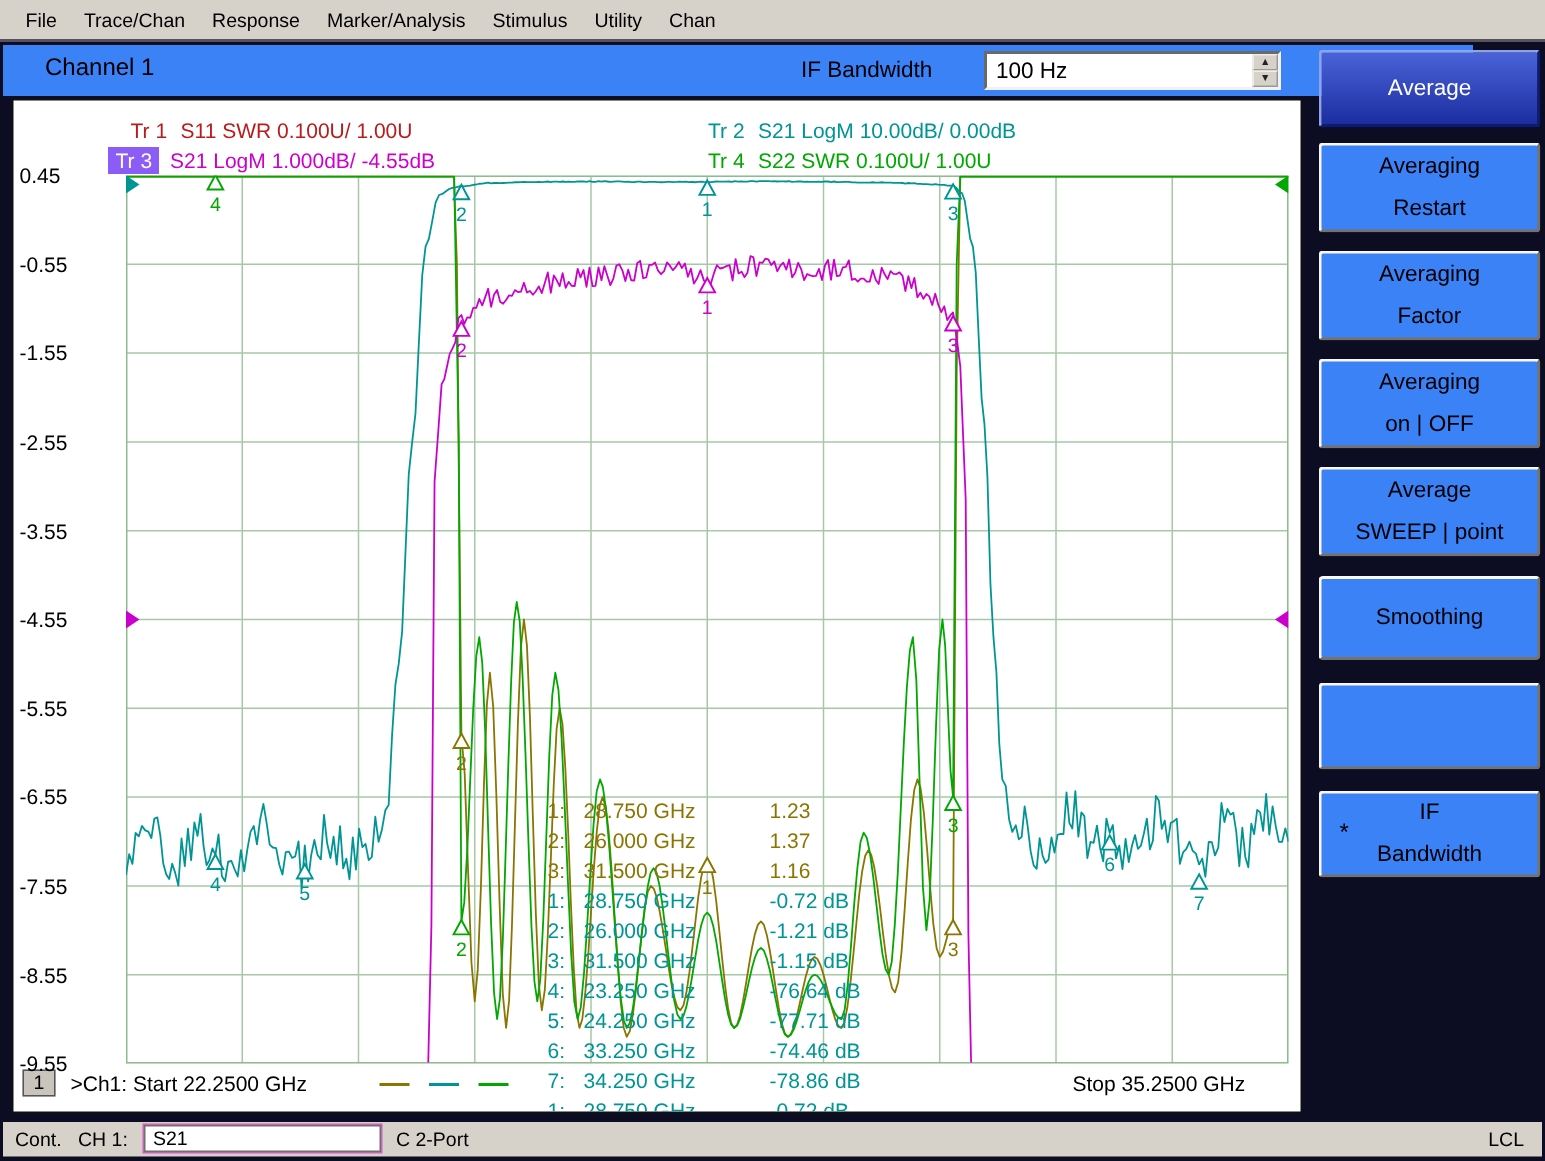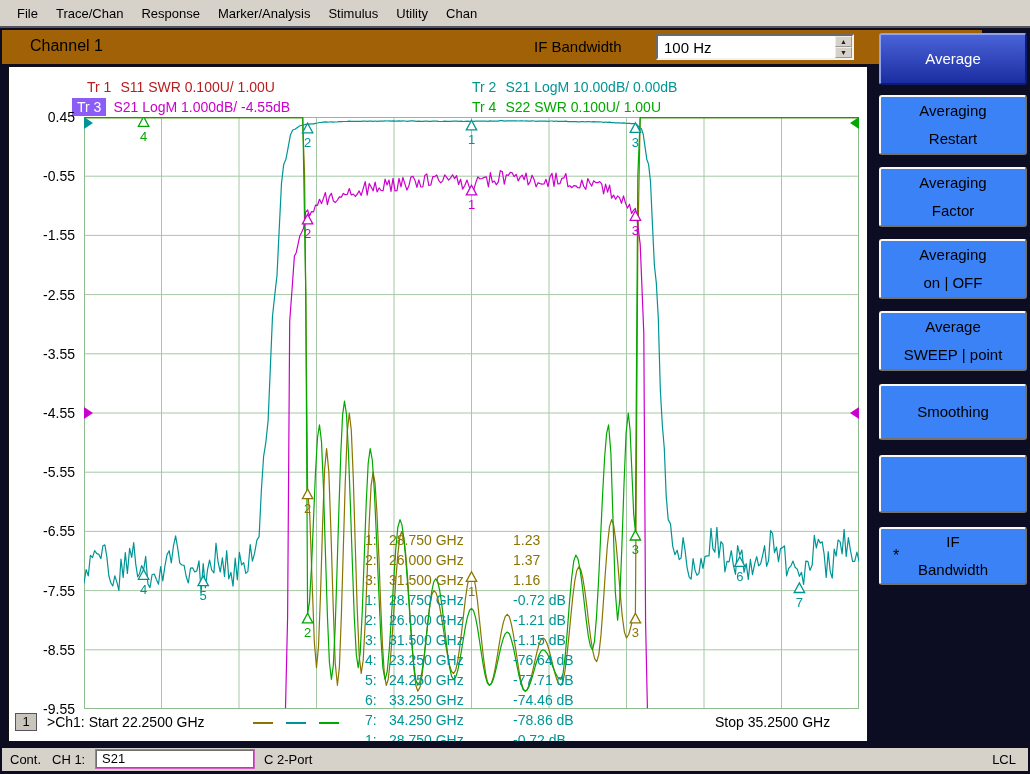--- a/index.html
+++ b/index.html
@@ -2,33 +2,33 @@
 <html><head>
 <meta charset="utf-8">
 <style>
   *{margin:0;padding:0;box-sizing:border-box}
   html,body{width:1030px;height:774px;overflow:hidden}
   body{position:relative;background:#0c0c22;font-family:"Liberation Sans",sans-serif;color:#000}
   
   .menubar{position:absolute;left:0;top:0;width:1030px;height:28px;background:#d6d2ca;border-bottom:2px solid #55545e;display:flex;align-items:center;padding-left:8px;font-size:13px}
   .menu-item{padding:23px 9px;cursor:default}
   
-  .channelbar{position:absolute;left:2px;top:30px;width:980px;height:34px;background:#a16207}
+  .channelbar{position:absolute;left:2px;top:30px;width:980px;height:34px;background:#3b82f6}
   .channel-title{position:absolute;left:28px;top:7px;font-size:16px}
   .ifbw-label{position:absolute;left:532px;top:8px;font-size:15px}
   .ifbw-input{position:absolute;left:654px;top:4px;width:198px;height:26px;background:#fff;border:2px solid;border-color:#6a6a6a #f2f2f2 #f2f2f2 #6a6a6a;font-size:15px}
   .ifbw-value{position:absolute;left:6px;top:3px}
   .spinner{position:absolute;right:0;top:0;width:17px;height:22px}
   .spin{height:11px;background:#d6d2ca;border:1px outset #efece6;font-size:7px;line-height:9px;text-align:center;color:#222}
   
   .plot{position:absolute;left:8px;top:66px;width:860px;height:676px;background:#fff;overflow:hidden;border:1px solid #111}
   .legend-item{position:absolute;height:18px;font-size:14px;white-space:pre}
   .tr-id{margin-right:9px}
   .tr-id.hl{background:#8b5cf6;color:#fff;padding:1px 5px;margin-right:7px}
-  .ylab{position:absolute;left:4px;width:62px;text-align:right;font-size:14px;line-height:18px}
+  .ylab{position:absolute;left:4px;width:62px;font-size:14px;line-height:18px}
   #graph{position:absolute;left:75px;top:50px}
   .marker-table{position:absolute;font-size:14px;white-space:pre}
   .mrow{display:flex;height:20px;line-height:20px}
   .mi{width:24px}
   .mf{width:124px}
   .mv{width:110px;text-align:left}
   .bottom-row{position:absolute;left:0;top:646px;width:860px;height:20px;font-size:14px}
   .chanbox{position:absolute;left:6px;top:0px;width:22px;height:18px;background:#c9c5bd;border:1px solid #55545e;text-align:center;font-size:13px;line-height:16px}
   .start-label{position:absolute;left:38px;top:1px}
   .stop-label{position:absolute;left:706px;top:1px}

